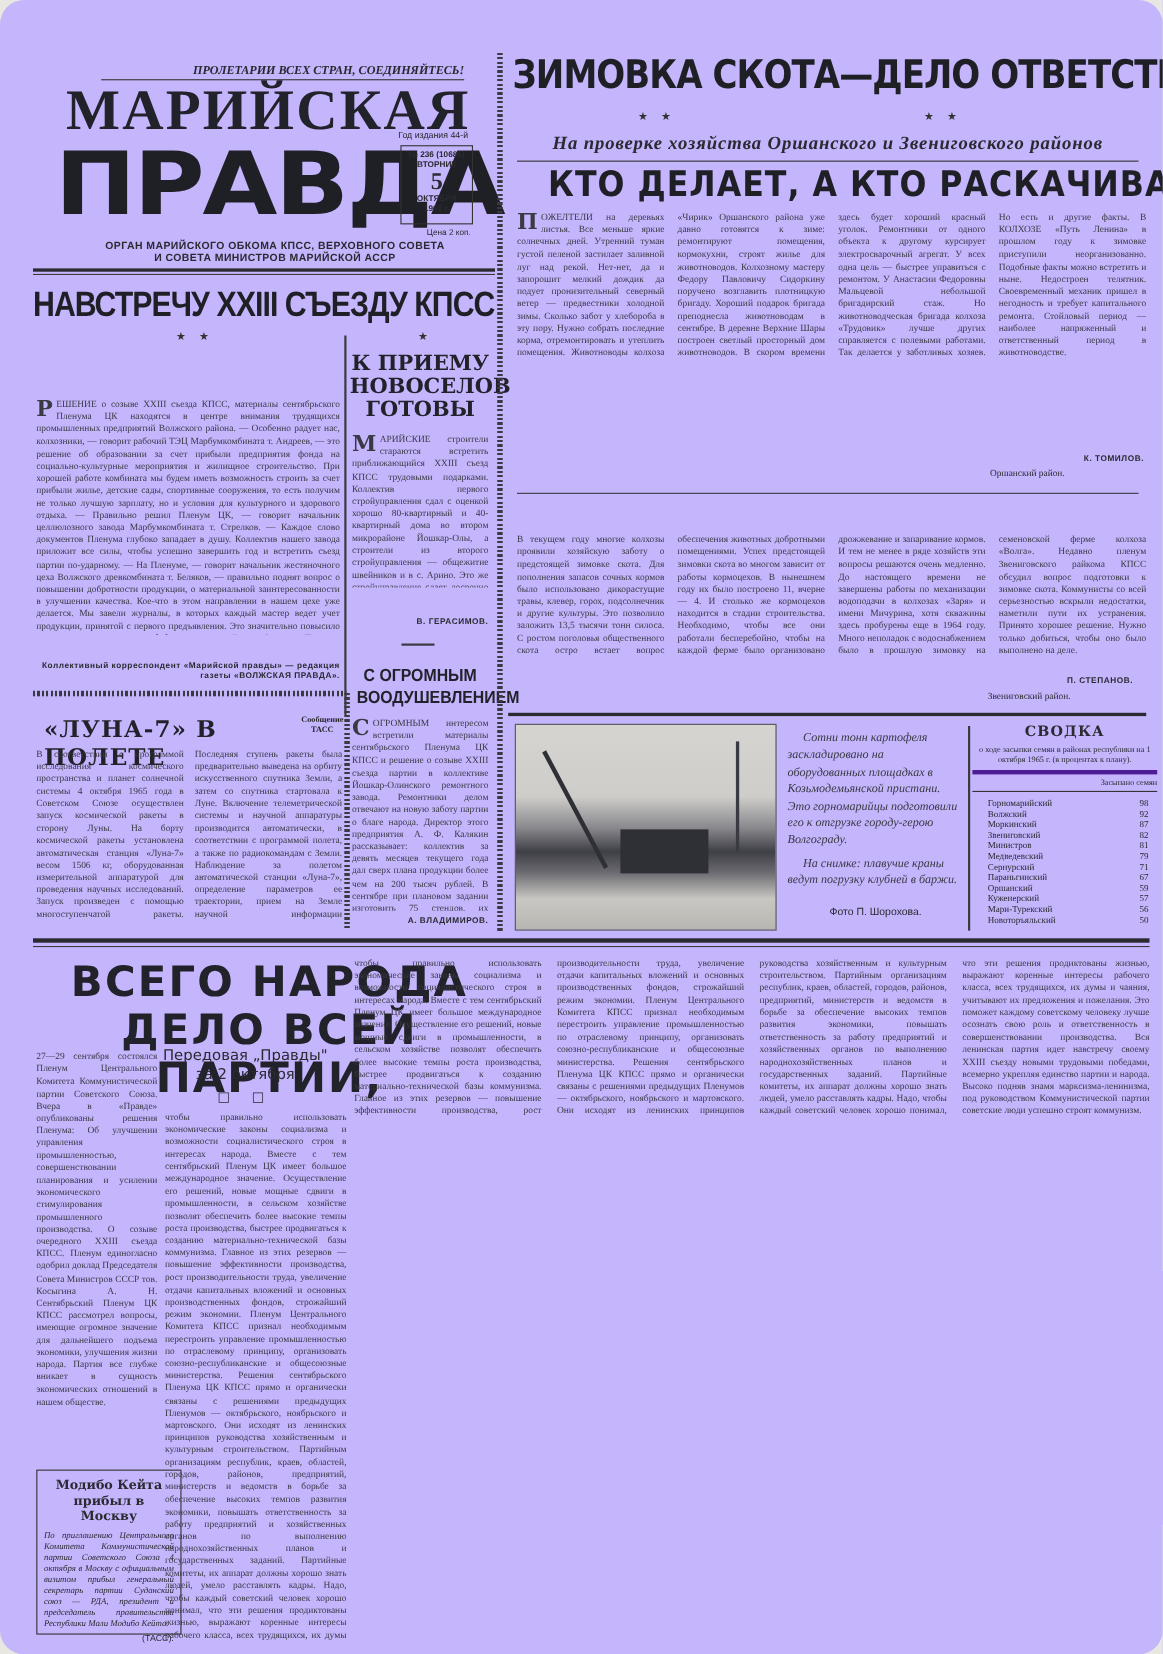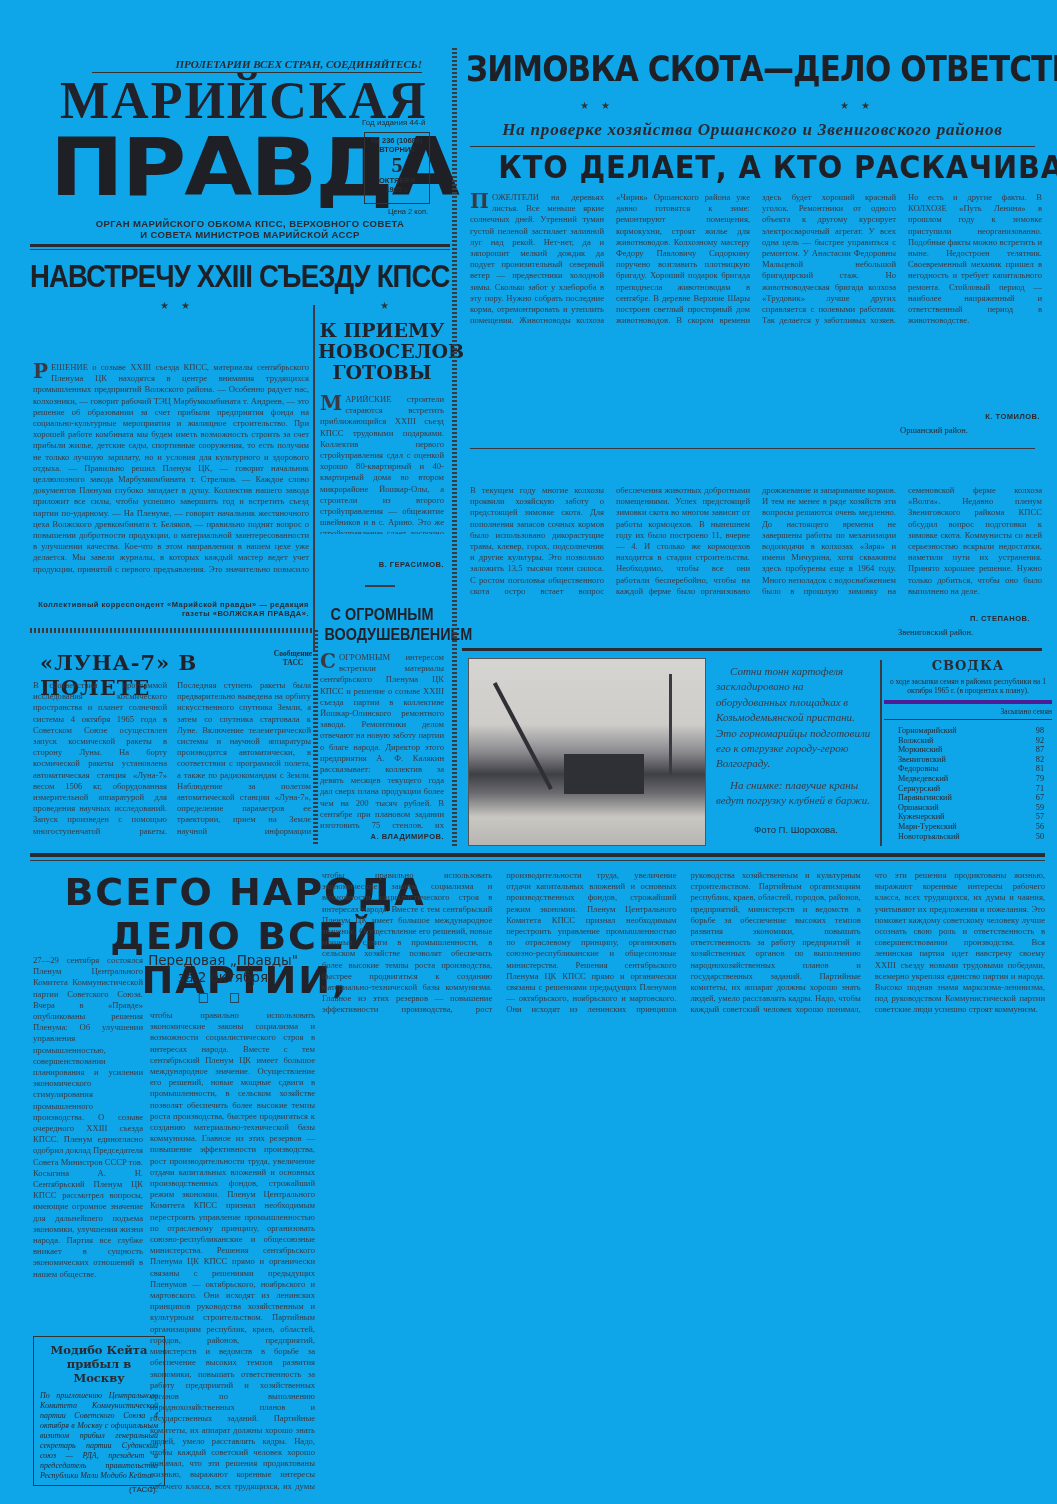--- a/index.html
+++ b/index.html
@@ -3,21 +3,21 @@
 <meta charset="utf-8">
 <style>
   * { box-sizing: border-box; margin: 0; padding: 0; }
   html, body { width: 1057px; height: 1504px; overflow: hidden; }
   body {
     background: #e9e7e2;
     font-family: "DejaVu Serif", serif;
     color: #2a2a30;
     position: relative;
   }
-  .page { position: absolute; left: 0; top: 0; width: 1057px; height: 1504px; background: #0ea5e9; }
+  .page { position: absolute; left: 0; top: 0; width: 1057px; height: 1504px; background: #c4b5fd; border-radius: 22px; }
   .abs { position: absolute; }
   .body-text {
     font-family: "Liberation Serif", serif;
     font-size: 8.6px;
     line-height: 11.2px;
     color: #3a3a44;
     text-align: justify;
     overflow: hidden;
   }
   .cols2 { column-count: 2; column-gap: 12px; }
@@ -190,21 +190,21 @@
           </tr>
         <tr>
             <td>Моркинский</td>
             <td class="v">87</td>
           </tr>
         <tr>
             <td>Звениговский</td>
             <td class="v">82</td>
           </tr>
         <tr>
-            <td>Федоровны</td>
+            <td>Министров</td>
             <td class="v">81</td>
           </tr>
         <tr>
             <td>Медведевский</td>
             <td class="v">79</td>
           </tr>
         <tr>
             <td>Сернурский</td>
             <td class="v">71</td>
           </tr>

